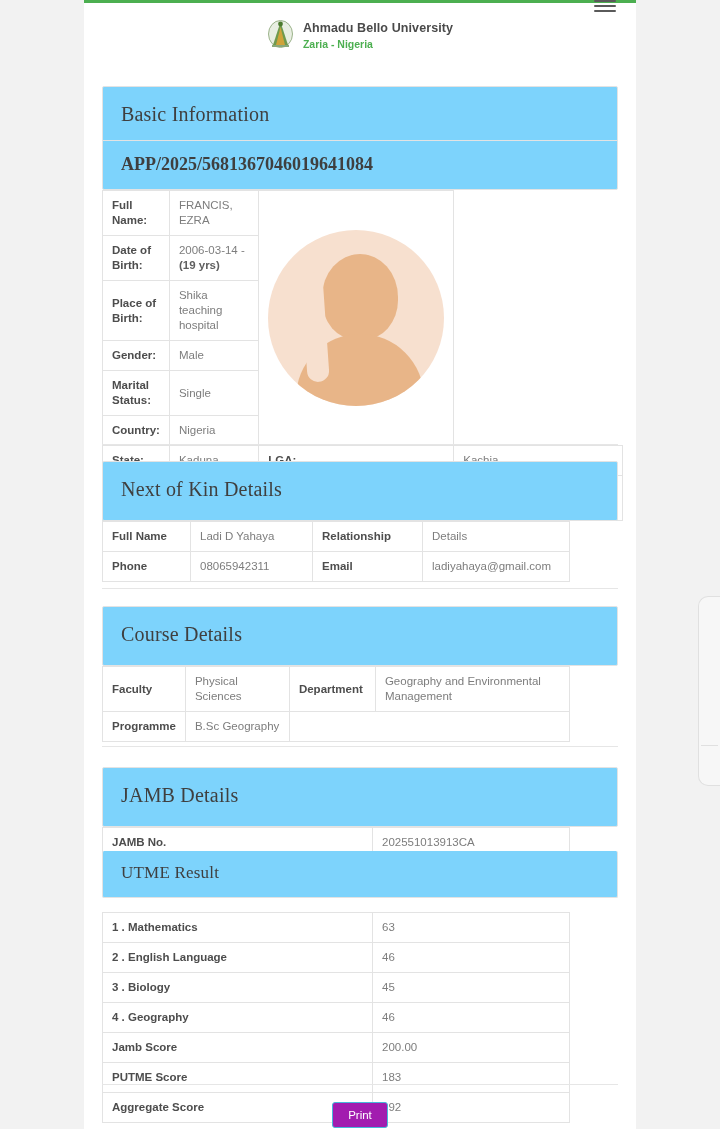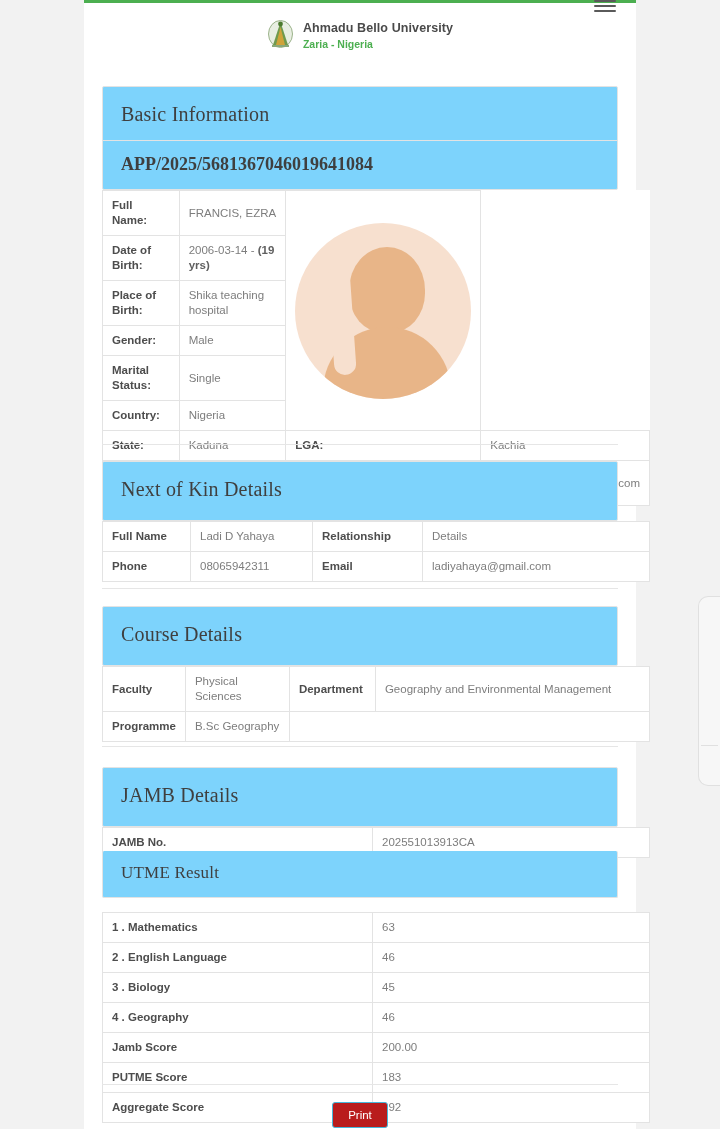--- a/index.html
+++ b/index.html
@@ -117,21 +117,21 @@
     left: 18px;
     width: 516px;
     height: 1px;
     background: #e6e6e6;
   }
 
   
   table.info {
     position: absolute;
     left: 18px;
-    width: 548px;
+    width: 468px;
     border-collapse: collapse;
     font-size: 11.5px;
     color: #6f6f6f;
     background: #fff;
   }
   table.info td {
     border: 1px solid #e3e3e3;
     padding: 7px 9px;
     vertical-align: middle;
     line-height: 15px;
@@ -179,21 +179,21 @@
     transform: rotate(-4deg);
   }
 
   
   .print-btn {
     position: absolute;
     left: 50%;
     transform: translateX(-50%);
     width: 56px;
     height: 26px;
-    background: #b91c1c;
+    background: #a21caf;
     border: 1px solid #46b8da;
     border-radius: 3px;
     color: #fff;
     font-size: 11.5px;
     line-height: 24px;
     text-align: center;
     cursor: pointer;
   }
 
   

